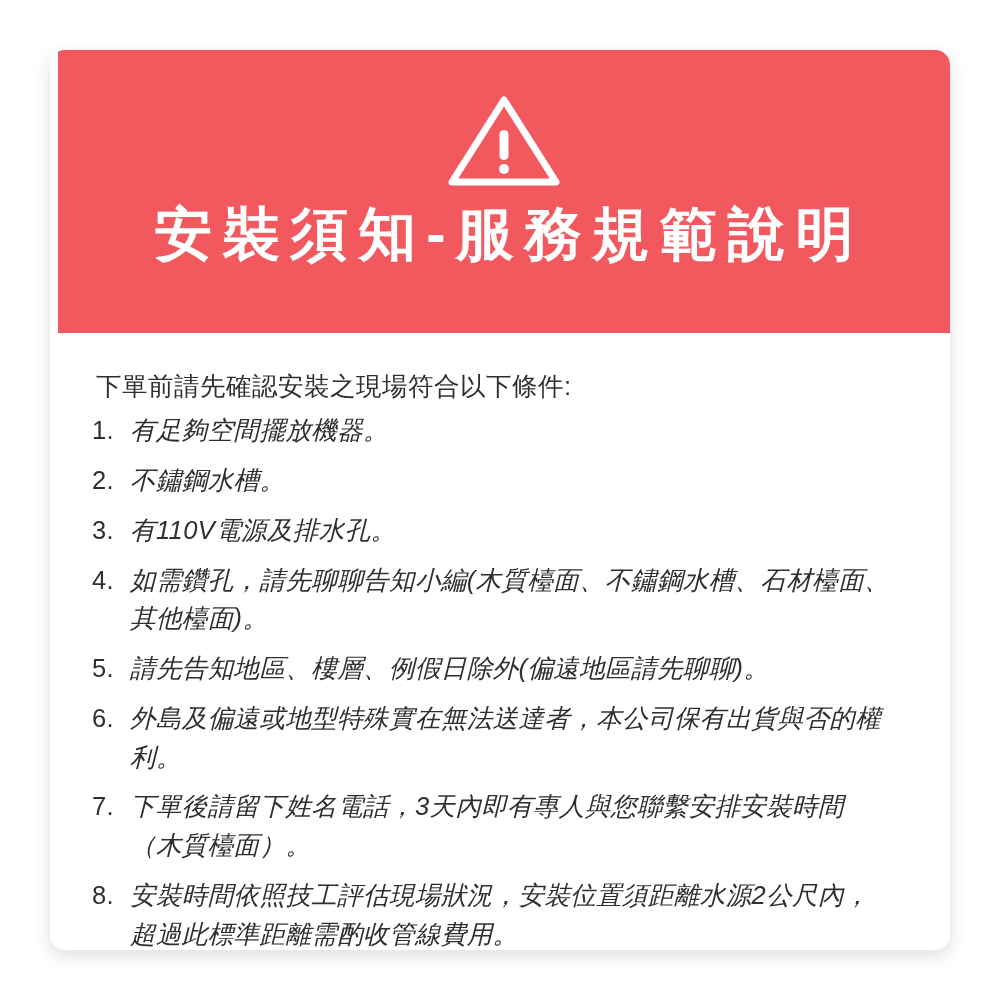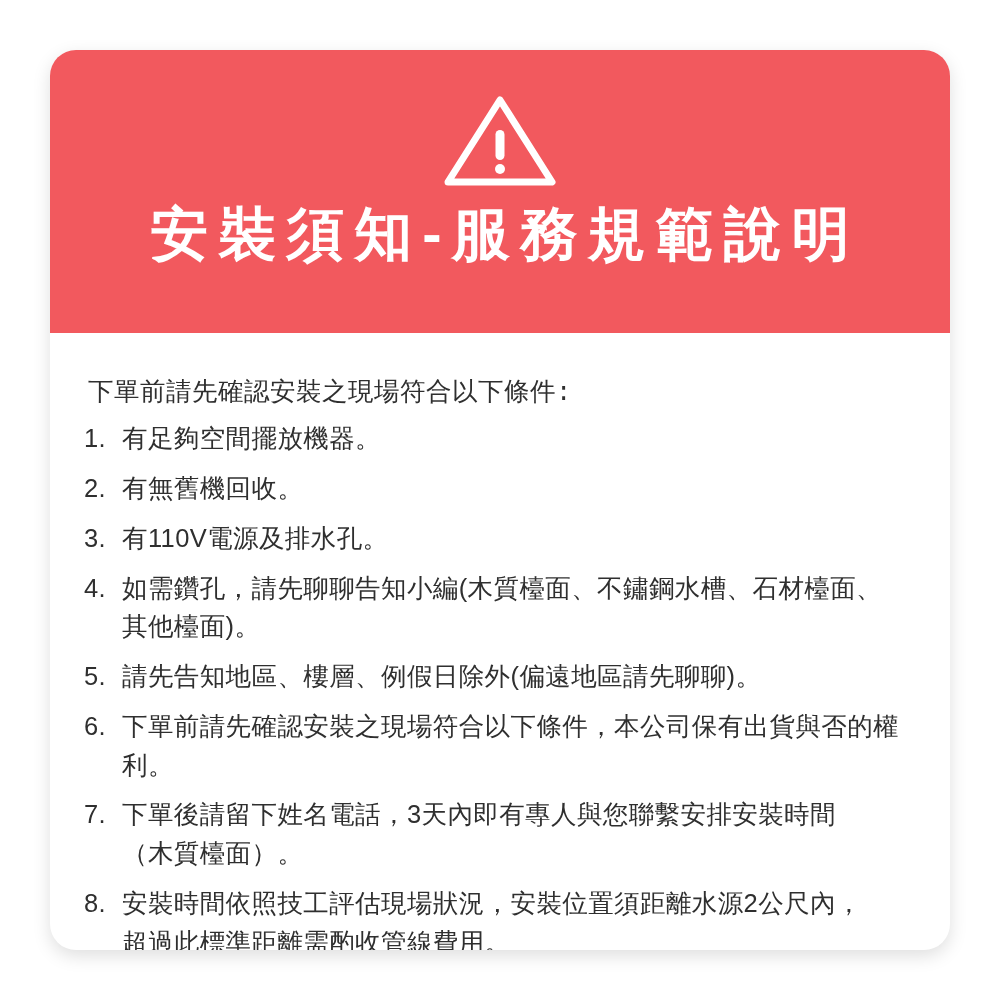--- a/index.html
+++ b/index.html
@@ -10,25 +10,26 @@
     height: 1000px;
     font-family: "Liberation Sans", "DejaVu Sans", sans-serif;
   }
 
   #card {
     position: absolute;
     left: 50px;
     top: 50px;
     width: 900px;
     height: 900px;
-    border-radius: 26px;
+    border-radius: 15px;
     background: #ffffff;
     box-shadow: 0 6px 18px rgba(0,0,0,0.13);
     overflow: hidden;
     box-sizing: border-box;
+    padding-left: 8px;
   }
 
   #header {
     position: relative;
     height: 283px;
     background: #f2595e;
     display: flex;
     flex-direction: column;
     align-items: center;
     justify-content: flex-start;
@@ -56,23 +57,22 @@
 
   #body {
     box-sizing: border-box;
     padding: 26px 34px 0 30px;
     color: #2f2f2f;
   }
 
   #intro {
     font-size: 25.5px;
     line-height: 1.5;
-    margin: 16px 0 6px 8px;
+    margin: 8px 0 6px 8px;
     letter-spacing: 0.5px;
-    font-family: Liberation Mono, monospace;
   }
 
   ol#list {
     list-style: none;
     margin: 0;
     padding: 0;
   }
 
   ol#list li {
     position: relative;
@@ -88,20 +88,21 @@
     left: 4px;
     top: 0;
     width: 34px;
     text-align: left;
     font-size: 25.5px;
   }
 
   ol#list li .txt {
     display: block;
     white-space: pre-line;
+    font-style: italic;
   }
 </style>
 </head>
 <body>
 
 <div id="card">
 
   <div id="header">
     <span>
       <svg id="warning-icon" viewBox="0 0 118 96" xmlns="http://www.w3.org/2000/svg">
@@ -116,38 +117,38 @@
   <div id="body">
     <p id="intro">下單前請先確認安裝之現場符合以下條件:</p>
 
     <ol id="list">
       <li>
         <span class="num">1.</span>
         <span class="txt">有足夠空間擺放機器。</span>
       </li>
       <li>
         <span class="num">2.</span>
-        <span class="txt">有無舊機回收。</span>
+        <span class="txt">不鏽鋼水槽。</span>
       </li>
       <li>
         <span class="num">3.</span>
         <span class="txt">有110V電源及排水孔。</span>
       </li>
       <li>
         <span class="num">4.</span>
         <span class="txt">如需鑽孔，請先聊聊告知小編(木質檯面、不鏽鋼水槽、石材檯面、
 其他檯面)。</span>
       </li>
       <li>
         <span class="num">5.</span>
         <span class="txt">請先告知地區、樓層、例假日除外(偏遠地區請先聊聊)。</span>
       </li>
       <li>
         <span class="num">6.</span>
-        <span class="txt">下單前請先確認安裝之現場符合以下條件，本公司保有出貨與否的權利。</span>
+        <span class="txt">外島及偏遠或地型特殊實在無法送達者，本公司保有出貨與否的權利。</span>
       </li>
       <li>
         <span class="num">7.</span>
         <span class="txt">下單後請留下姓名電話，3天內即有專人與您聯繫安排安裝時間
 （木質檯面）。</span>
       </li>
       <li>
         <span class="num">8.</span>
         <span class="txt">安裝時間依照技工評估現場狀況，安裝位置須距離水源2公尺內，
 超過此標準距離需酌收管線費用。</span>

